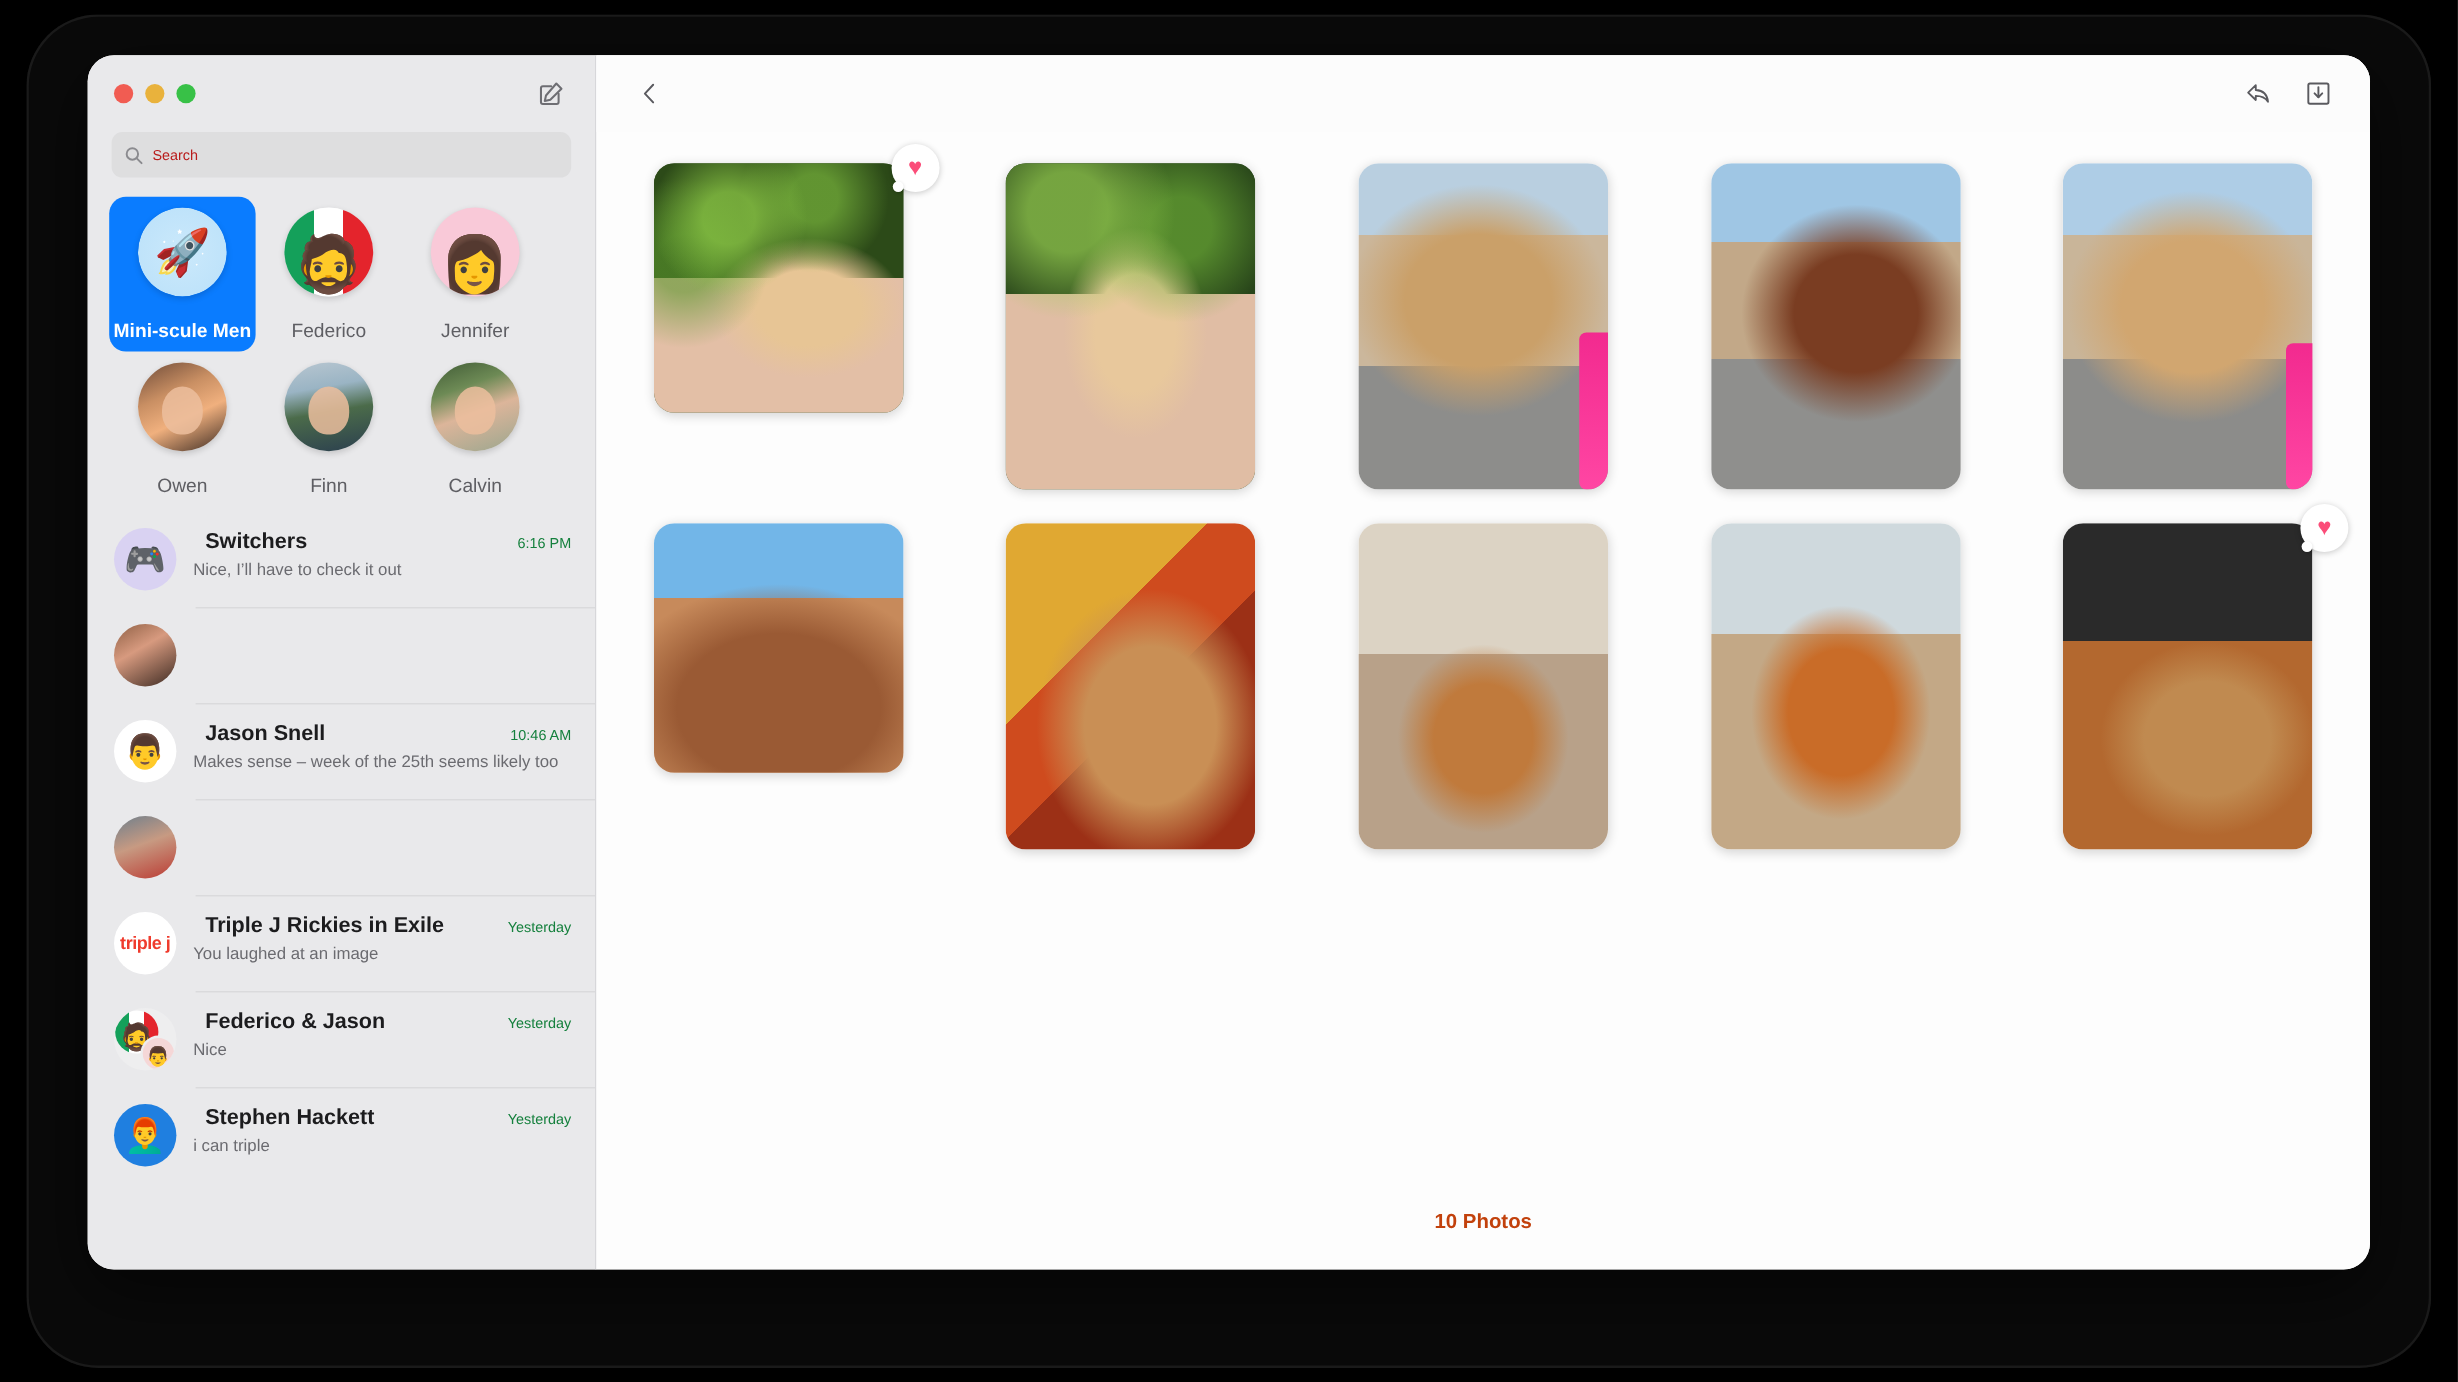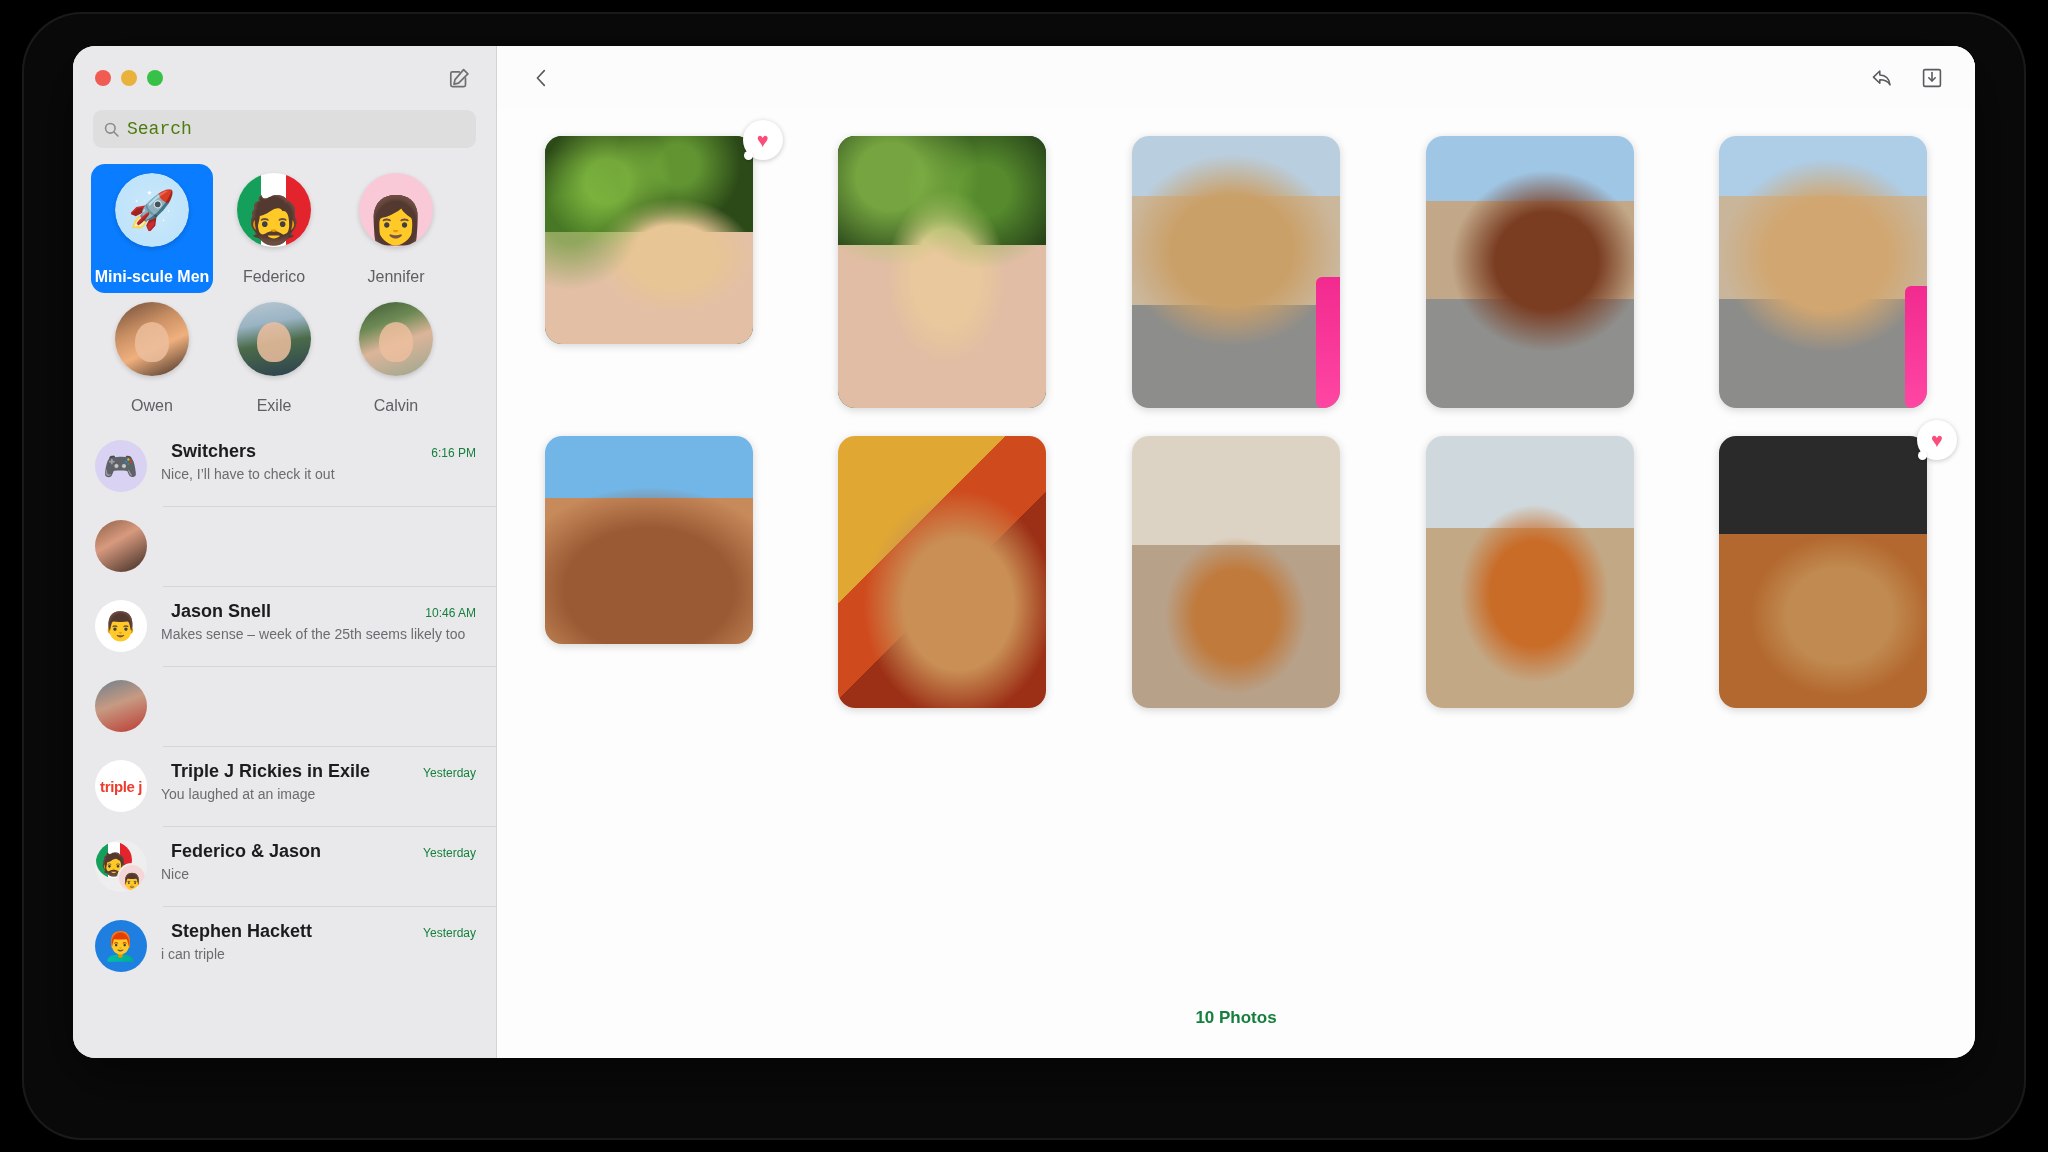--- a/index.html
+++ b/index.html
@@ -69,21 +69,21 @@
   .search-wrap { padding: 0 20px 10px 20px; flex: none; }
   .search-box {
     height: 38px;
     background: #dededf;
     border-radius: 9px;
     display: flex; align-items: center;
     padding: 0 10px;
     gap: 7px;
   }
   .search-box .txt {
-    font-size: 18px; color: #4d7c0f; font-family: Liberation Mono, monospace;
+    font-size: 12px; color: #b91c1c;
   }
 
   
   .pinned {
     padding: 6px 18px 4px 18px;
     display: flex;
     flex-wrap: wrap;
     flex: none;
   }
   .pin {
@@ -246,21 +246,21 @@
     content:""; position:absolute; left: 1px; bottom: 0px;
     width: 9px; height: 9px; border-radius: 50%;
     background:#fff; box-shadow: 0 1px 3px rgba(0,0,0,.18);
   }
   .tapback .heart { font-size: 20px; color:#fb4d79; line-height:1; }
 
   .photo-count {
     flex: none;
     text-align: center;
     padding: 6px 0 30px 0;
-    font-size: 17px; font-weight: 700; color: #15803d;
+    font-size: 17px; font-weight: 700; color: #c2410c;
   }
 
   
   .img-p1 { background:
       radial-gradient(ellipse 55% 40% at 62% 58%, #e7c595 0 38%, rgba(231,197,149,0) 70%),
       linear-gradient(to bottom, #2c4a18 0 46%, #e3bfa6 46% 100%),
       #2c4a18; }
   .img-p1::after { content:""; position:absolute; inset:0;
       background: radial-gradient(circle at 30% 22%, rgba(140,200,70,.75) 0 10%, rgba(0,0,0,0) 30%),
                   radial-gradient(circle at 64% 14%, rgba(120,180,60,.7) 0 9%, rgba(0,0,0,0) 28%),
@@ -354,21 +354,21 @@
           <div class="nm">Jennifer</div>
         </div>
 
         <div class="pin">
           <div class="av av-photo-owen av-face"></div>
           <div class="nm">Owen</div>
         </div>
 
         <div class="pin">
           <div class="av av-photo-finn av-face"></div>
-          <div class="nm">Exile</div>
+          <div class="nm">Finn</div>
         </div>
 
         <div class="pin">
           <div class="av av-photo-calvin av-face"></div>
           <div class="nm">Calvin</div>
         </div>
       </div>
 
       <div class="convos">
 

